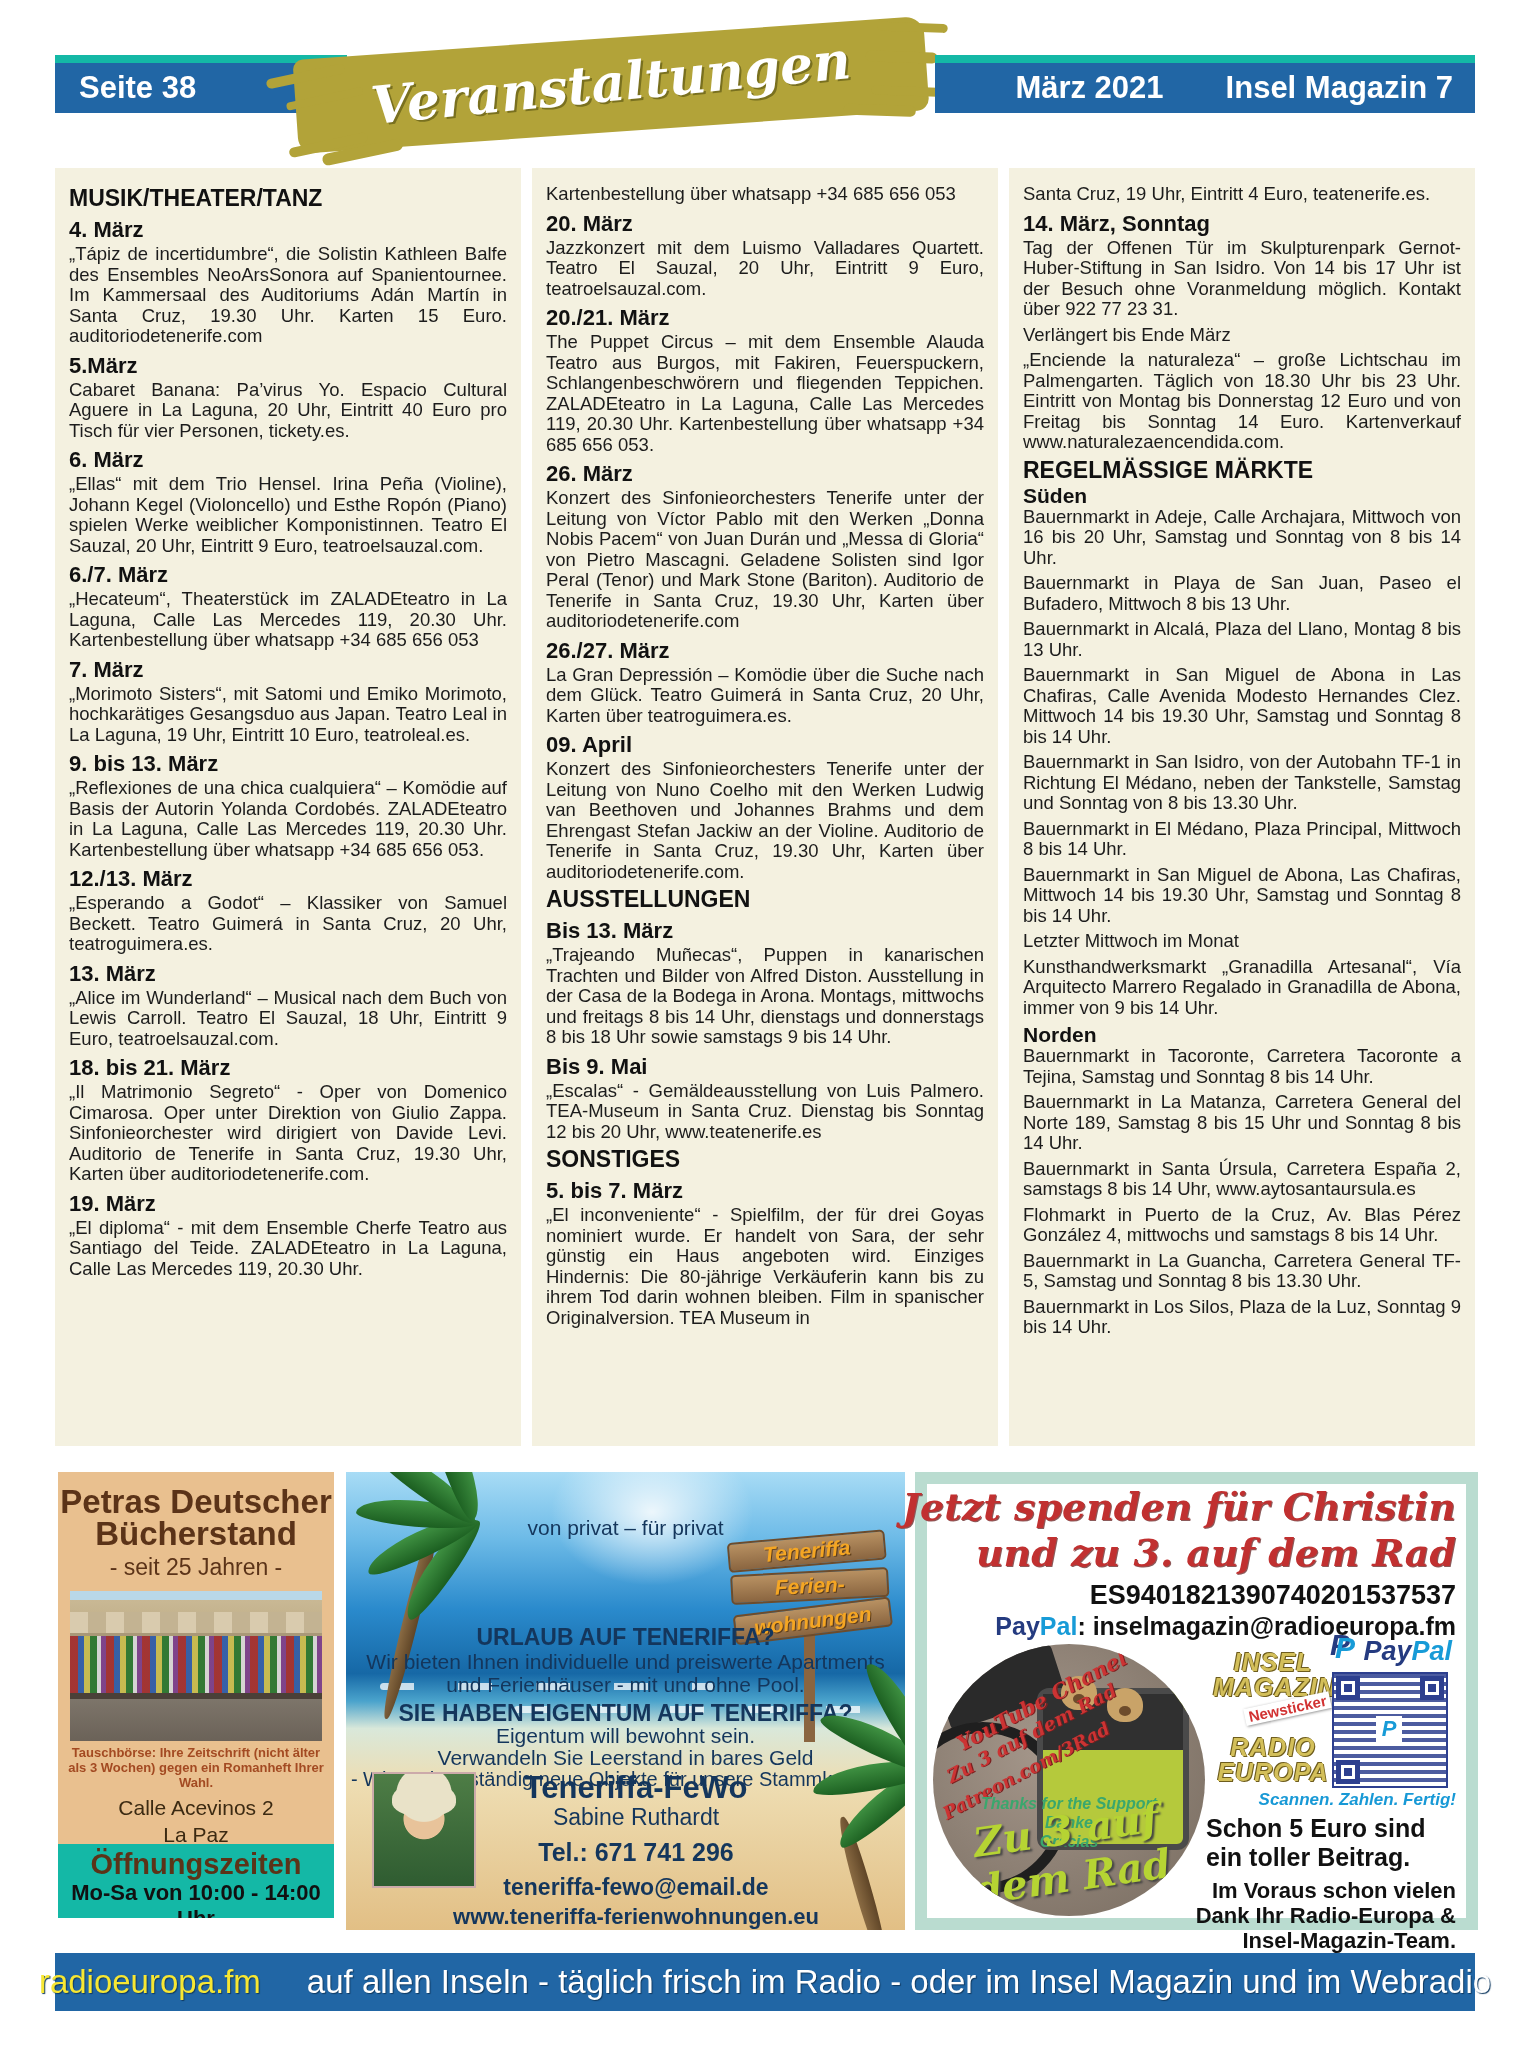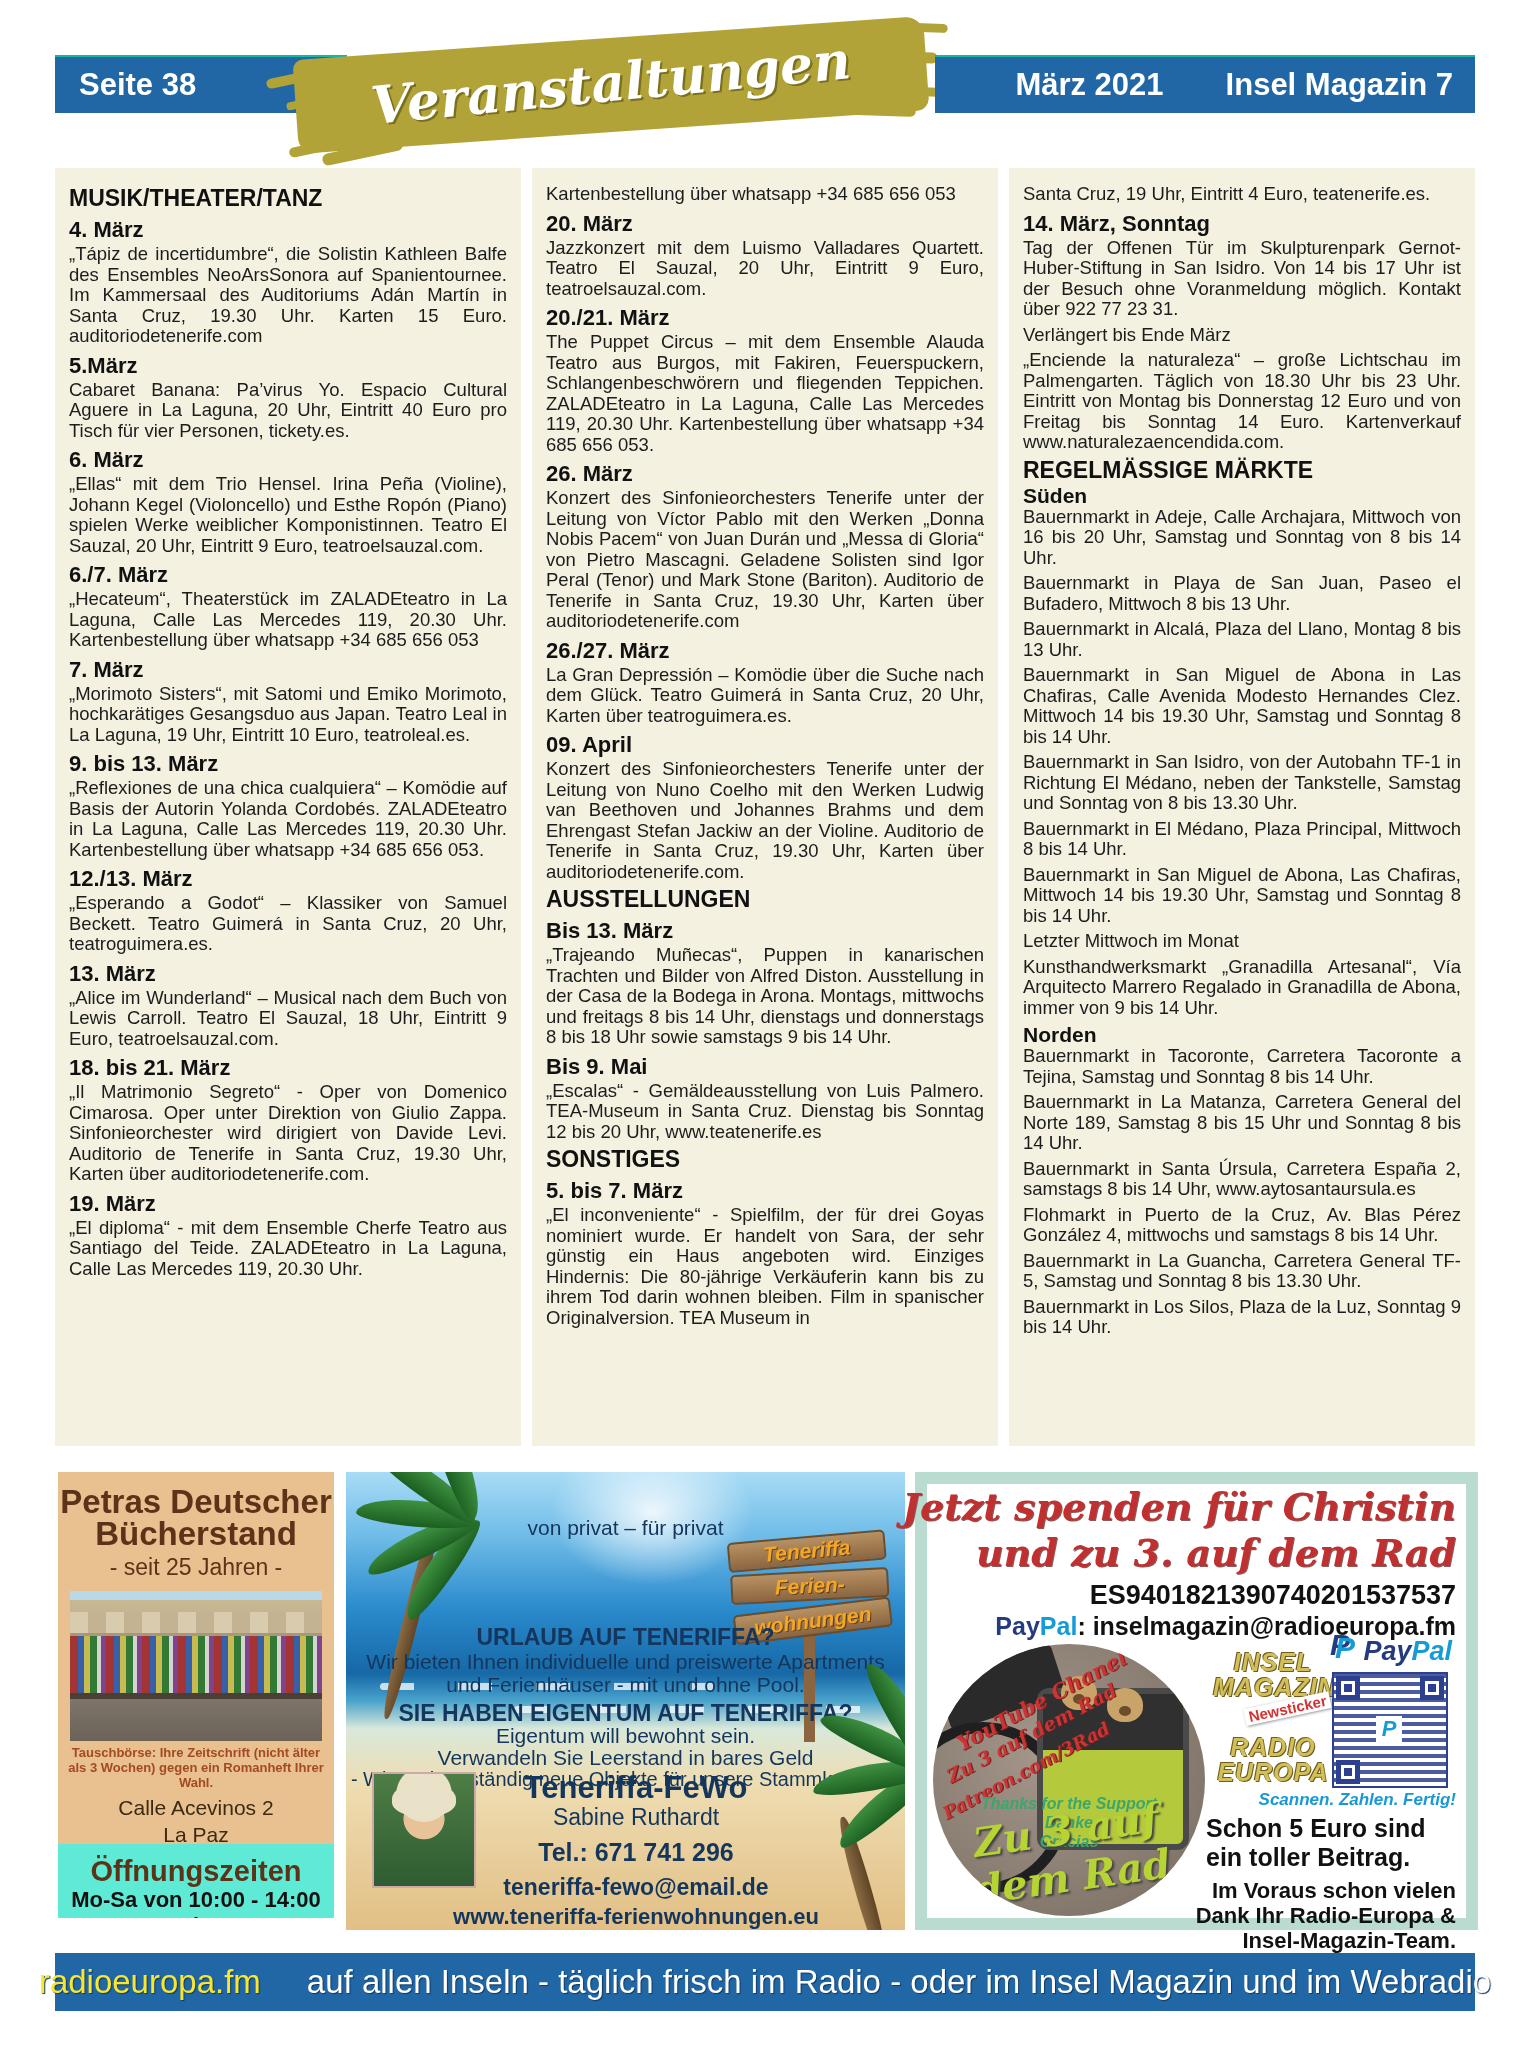--- a/index.html
+++ b/index.html
@@ -1,21 +1,21 @@
 <!DOCTYPE html>
 <html><head>
 <meta charset="utf-8">
 <style>
   html,body{margin:0;padding:0;background:#fff;}
   .page{position:relative;width:1530px;height:2069px;background:#ffffff;
         font-family:"Liberation Sans", sans-serif;overflow:hidden;}
 
   
   .hbar{position:absolute;top:55px;height:58px;background:#2166a5;
-        border-top:2px solid #14b8a6;color:#fff;font-weight:bold;
+        border-top:8px solid #14b8a6;color:#fff;font-weight:bold;
         display:flex;align-items:center;}
   .hbar-left{left:55px;width:292px;font-size:31px;padding-left:24px;box-sizing:border-box;}
   .hbar-right{left:935px;width:540px;font-size:31px;justify-content:flex-end;
               gap:62px;padding-right:22px;box-sizing:border-box;}
   .brush{position:absolute;left:295px;top:38px;width:632px;height:94px;
          background:#b2a339;transform:rotate(-4deg);
          border-radius:10px 18px 12px 16px;}
   .brush::before{content:"";position:absolute;left:-28px;top:12px;width:80px;height:10px;
          background:#b2a339;border-radius:6px;transform:rotate(-8deg);
          box-shadow:14px 26px 0 -1px #b2a339, 8px 72px 0 0 #b2a339, 40px 86px 0 1px #b2a339;}
@@ -45,22 +45,22 @@
             background:linear-gradient(#b9d8e8 0%,#b9d8e8 6%,#c9b894 6%,#bfae88 26%,
             #4a4038 26%,#4a4038 72%,#7d756a 72%,#6b6258 100%);overflow:hidden;}
   .pt-books{position:absolute;left:0;top:30%;width:100%;height:38%;opacity:.85;
             background:repeating-linear-gradient(90deg,#b23333 0 8px,#3366bb 8px 14px,
             #ddd055 14px 20px,#2e8333 20px 27px,#eeeeee 27px 31px,#884499 31px 36px);}
   .pt-awning{position:absolute;left:0;top:14%;width:100%;height:14%;
             background:repeating-linear-gradient(90deg,#d9cbae 0 18px,#c3b392 18px 36px);
             border-bottom:3px solid #a99878;}
   .pt-caption{font-size:13px;line-height:15px;color:#a34a22;margin:4px 10px 2px;font-weight:bold;}
   .pt-addr{font-size:21px;line-height:27px;color:#3c2a12;margin-top:4px;}
-  .pt-hours{position:absolute;left:0;right:0;bottom:0;height:74px;background:#5eead4;
-            padding-top:11px;box-sizing:border-box;}
+  .pt-hours{position:absolute;left:0;right:0;bottom:0;height:74px;background:#14b8a6;
+            padding-top:4px;box-sizing:border-box;}
   .pt-hours-title{font-size:29px;font-weight:bold;color:#5b3318;line-height:32px;}
   .pt-hours-text{font-size:22px;font-weight:bold;color:#111;line-height:26px;}
 
   
   .ad-fewo{position:absolute;left:346px;top:1472px;width:559px;height:458px;overflow:hidden;
            background:linear-gradient(#a8dcf5 0%,#6fbce8 14%,#2a8acc 30%,#1668a6 44%,
            #4aa3cc 50%,#d9e8da 56%,#eeddb2 68%,#e2bf85 100%);color:#14365c;}
   .ad-fewo::before{content:"";position:absolute;left:35%;top:-40px;width:220px;height:160px;
            background:radial-gradient(ellipse at center,rgba(255,255,255,.85),rgba(255,255,255,0) 65%);}
   .fw-wave{position:absolute;height:7px;border-radius:4px;

